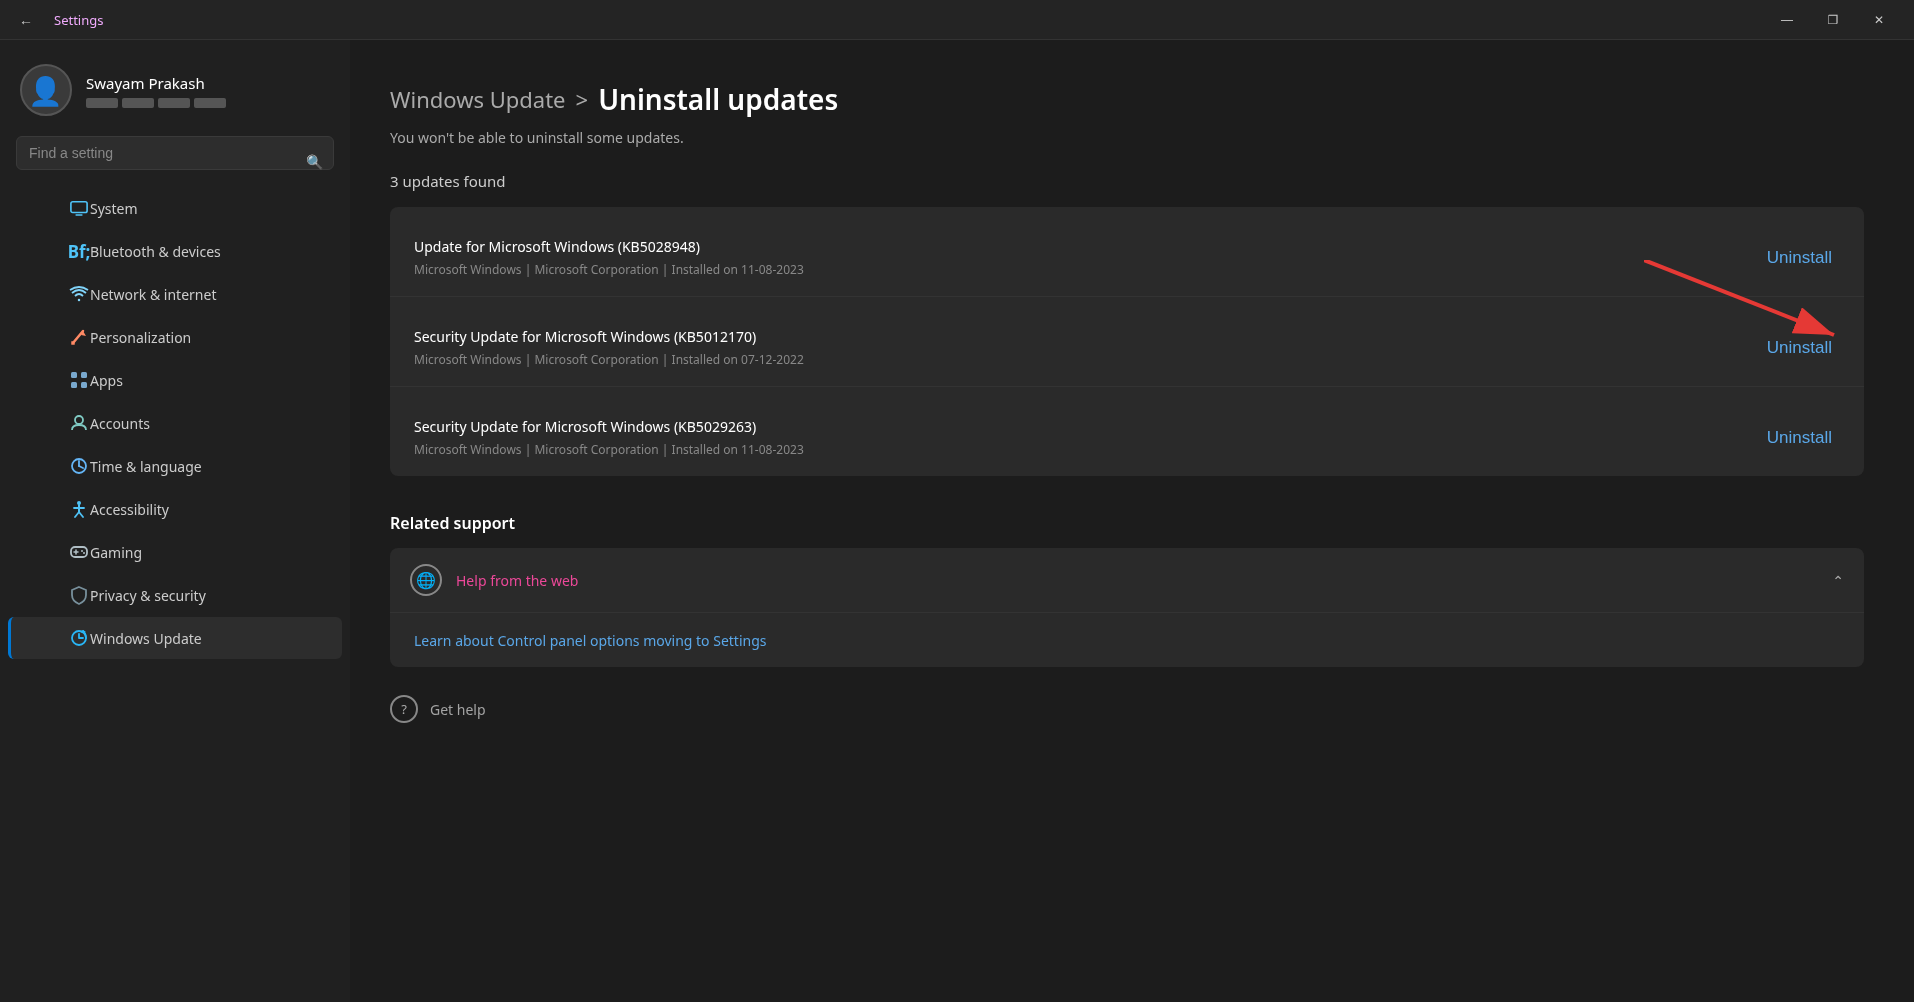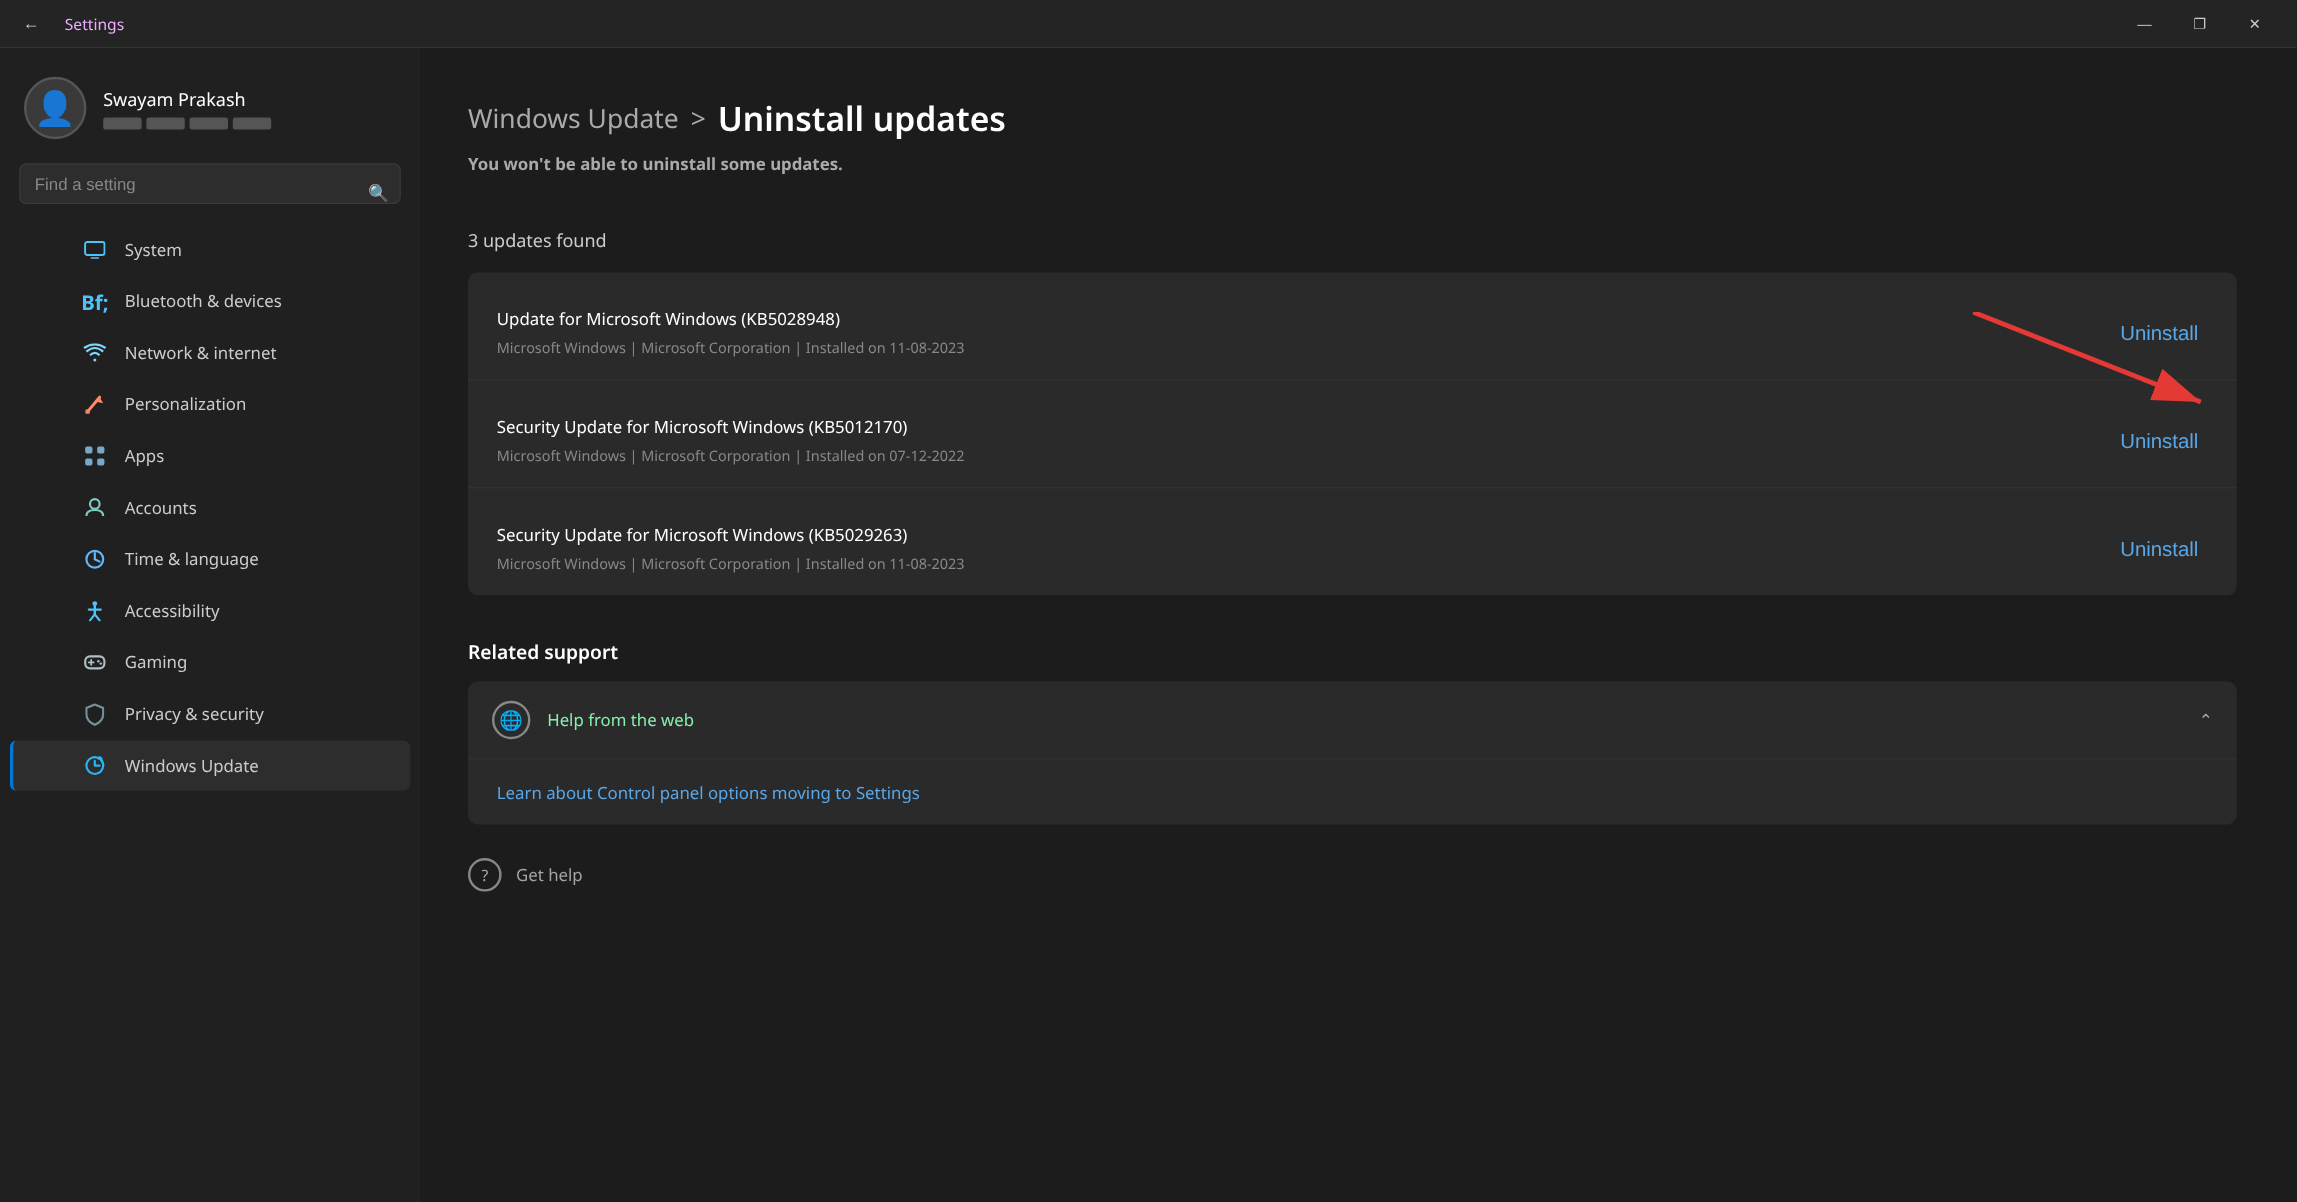--- a/index.html
+++ b/index.html
@@ -127,21 +127,20 @@
       transform: translateY(-50%);
       color: #888;
       font-size: 14px;
     }
 
     
     .nav-item {
       display: flex;
       align-items: center;
       padding: 10px 20px;
-      gap: 14px;
       cursor: pointer;
       border-radius: 6px;
       margin: 1px 8px;
       color: #ccc;
       font-size: 14px;
     }
     .nav-item.active {
       background: #2d2d2d;
       border-left: 3px solid #0078d4;
       padding-left: 17px;
@@ -198,22 +197,21 @@
     }
     .breadcrumb-current {
       font-size: 28px;
       color: #fff;
       font-weight: 600;
     }
 
     .subtitle {
       font-size: 14px;
       color: #aaa;
-      margin-bottom: 44px;
-      font-weight: bold;
+      margin-bottom: 24px;
     }
 
     .updates-count {
       font-size: 15px;
       color: #ccc;
       margin-bottom: 16px;
     }
 
     
     .updates-list {
@@ -292,21 +290,21 @@
       border-radius: 50%;
       border: 2px solid #888;
       display: flex;
       align-items: center;
       justify-content: center;
       font-size: 16px;
       color: #aaa;
     }
     .support-label {
       font-size: 14px;
-      color: #86efac;
+      color: #ec4899;
     }
     .chevron-up {
       color: #aaa;
       font-size: 14px;
     }
     .support-body {
       border-top: 1px solid #333;
       padding: 16px 24px;
     }
     .support-link {

